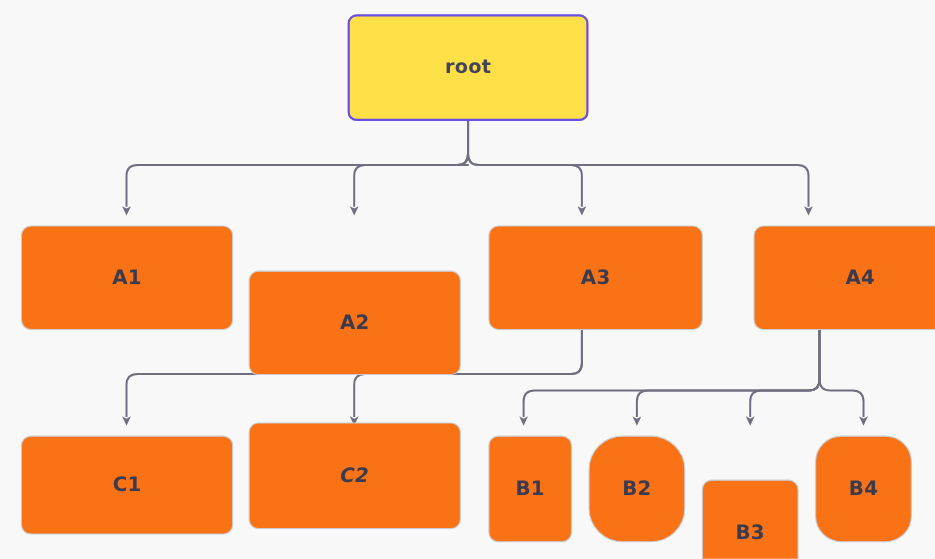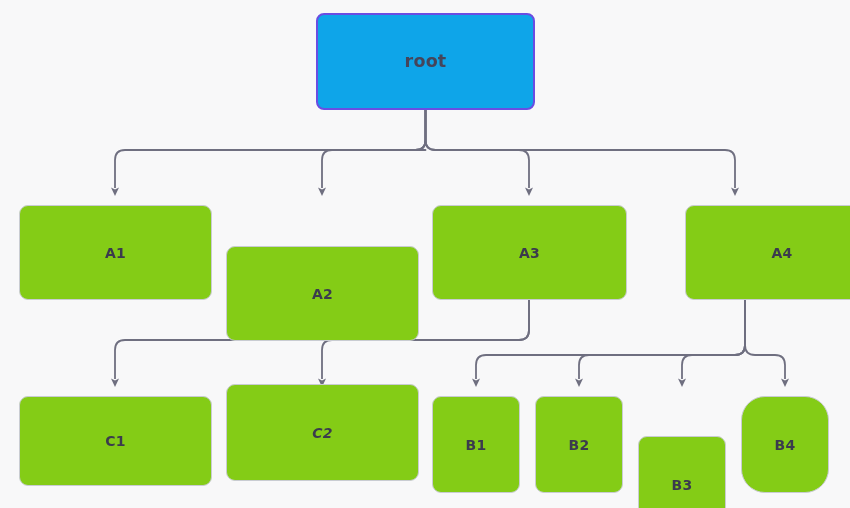--- a/index.html
+++ b/index.html
@@ -25,32 +25,32 @@
     width: 850px;
     height: 508px;
     pointer-events: none;
   }
   .node {
     position: absolute;
     box-sizing: border-box;
     display: flex;
     align-items: center;
     justify-content: center;
-    background: #84cc16;
+    background: #f97316;
     border: 1.6px solid #c9ccd2;
     border-radius: 9px;
     color: #3b3b4d;
-    font-size: 14px;
+    font-size: 18px;
     font-weight: bold;
     letter-spacing: 0.2px;
     line-height: 1;
     z-index: 2;
   }
   .node.root {
-    background: #0ea5e9;
+    background: #fde047;
     border: 2.6px solid #6a4de2;
     border-radius: 8px;
     color: #45455a;
     font-size: 17.5px;
   }
   .node-label {
     pointer-events: none;
   }
 </style>
 </head>
@@ -104,36 +104,36 @@
   <div id="node-layer">
       <div class="node root" style="left: 316px; top: 13px; width: 219px; height: 97px;">
         <span class="node-label">root</span>
       </div>
       <div class="node" style="left: 19px; top: 205px; width: 193px; height: 95px;">
         <span class="node-label">A1</span>
       </div>
       <div class="node" style="left: 226px; top: 205px; width: 193px; height: 95px; margin-top: 41px;">
         <span class="node-label">A2</span>
       </div>
-      <div class="node" style="left: 432px; top: 205px; width: 195px; height: 95px;">
+      <div class="node" style="left: 444px; top: 205px; width: 195px; height: 95px;">
         <span class="node-label">A3</span>
       </div>
       <div class="node" style="left: 637px; top: 205px; width: 194px; height: 95px; margin-left: 48px;">
         <span class="node-label">A4</span>
       </div>
       <div class="node" style="left: 19px; top: 396px; width: 193px; height: 90px;">
         <span class="node-label">C1</span>
       </div>
       <div class="node" style="left: 226px; top: 384px; width: 193px; height: 97px; font-style: italic;">
         <span class="node-label">C2</span>
       </div>
-      <div class="node" style="left: 432px; top: 396px; width: 88px; height: 97px;">
+      <div class="node" style="left: 444px; top: 396px; width: 76px; height: 97px;">
         <span class="node-label">B1</span>
       </div>
-      <div class="node" style="left: 535px; top: 396px; width: 88px; height: 97px;">
+      <div class="node" style="left: 535px; top: 396px; width: 88px; height: 97px; border-radius: 31px;">
         <span class="node-label">B2</span>
       </div>
       <div class="node" style="left: 638px; top: 396px; width: 88px; height: 97px; margin-top: 40px;">
         <span class="node-label">B3</span>
       </div>
       <div class="node" style="left: 741px; top: 396px; width: 88px; height: 97px; border-radius: 24px;">
         <span class="node-label">B4</span>
       </div>
     </div>
 

